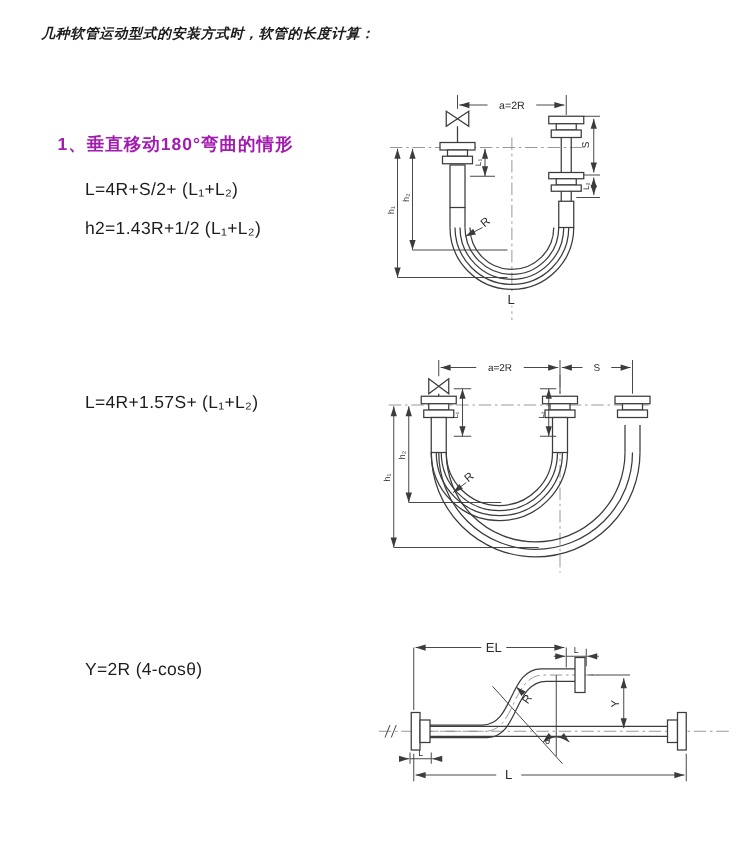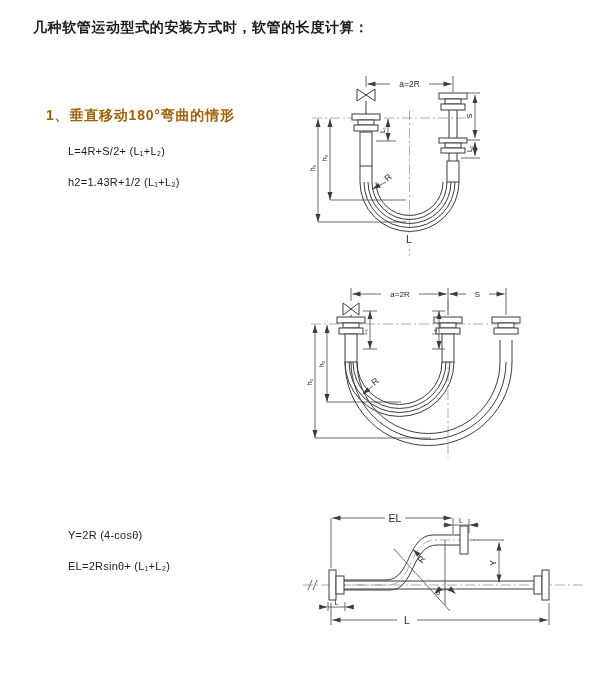--- a/index.html
+++ b/index.html
@@ -7,30 +7,31 @@
   .page{
     position:relative;
     width:600px;height:675px;
     background:#ffffff;
     font-family:"Liberation Sans","DejaVu Sans",sans-serif;
     color:#1b1b1b;
     overflow:hidden;
   }
   .doc-title{
     position:absolute;left:33px;top:19px;
-    font-size:14px;font-weight:bold;letter-spacing:.6px;
+    font-size:11px;font-weight:bold;letter-spacing:.6px;
     white-space:nowrap;
+    font-style:italic;
   }
   .section{position:absolute;left:46px;white-space:nowrap;}
   .section .heading{
     font-size:14px;font-weight:bold;letter-spacing:.8px;
-    line-height:18px;margin:0 0 12px 0;color:#a16207;
+    line-height:18px;margin:0 0 12px 0;color:#a21caf;
   }
   .section .formula{
-    margin:0 0 0 22px;line-height:31px;font-size:11px;
+    margin:0 0 0 22px;line-height:31px;font-size:14px;
     letter-spacing:.25px;color:#1d1d1d;
   }
   #sec1{top:106px;}
   #sec2{top:306px;}
   #sec3{top:520px;}
   .dia{position:absolute;}
   #dia1{left:306px;top:68px;}
   #dia2{left:303px;top:282px;}
   #dia3{left:293px;top:503px;}
   svg{display:block;}
@@ -48,25 +49,25 @@
 
   <div class="doc-title">几种软管运动型式的安装方式时，软管的长度计算：</div>
 
   <div class="section" id="sec1">
     <p class="heading">1、垂直移动180°弯曲的情形</p>
     <p class="formula">L=4R+S/2+ (L₁+L₂)</p>
     <p class="formula">h2=1.43R+1/2 (L₁+L₂)</p>
   </div>
 
   <div class="section" id="sec2">
+    <p class="formula">L=4R+1.57S+ (L₁+L₂)</p>
   </div>
 
   <div class="section" id="sec3">
     <p class="formula">Y=2R (4-cosθ)</p>
-    <p class="formula">EL=2Rsinθ+ (L₁+L₂)</p>
   </div>
 
   <svg class="dia" id="dia1" width="290" height="192" viewBox="0 0 290 192">
     <defs>
       <marker id="ar1" markerUnits="userSpaceOnUse" markerWidth="9" markerHeight="6" refX="8.5" refY="3" orient="auto-start-reverse">
         <path d="M0.5,0.5 L8.5,3 L0.5,5.5 Z" fill="#3c3c3c"></path>
       </marker>
       <pattern id="br1" patternUnits="userSpaceOnUse" width="5" height="5">
         <path d="M0,5 L5,0 M0,0 L5,5" stroke="#555" stroke-width="0.7" fill="none"></path>
       </pattern>

